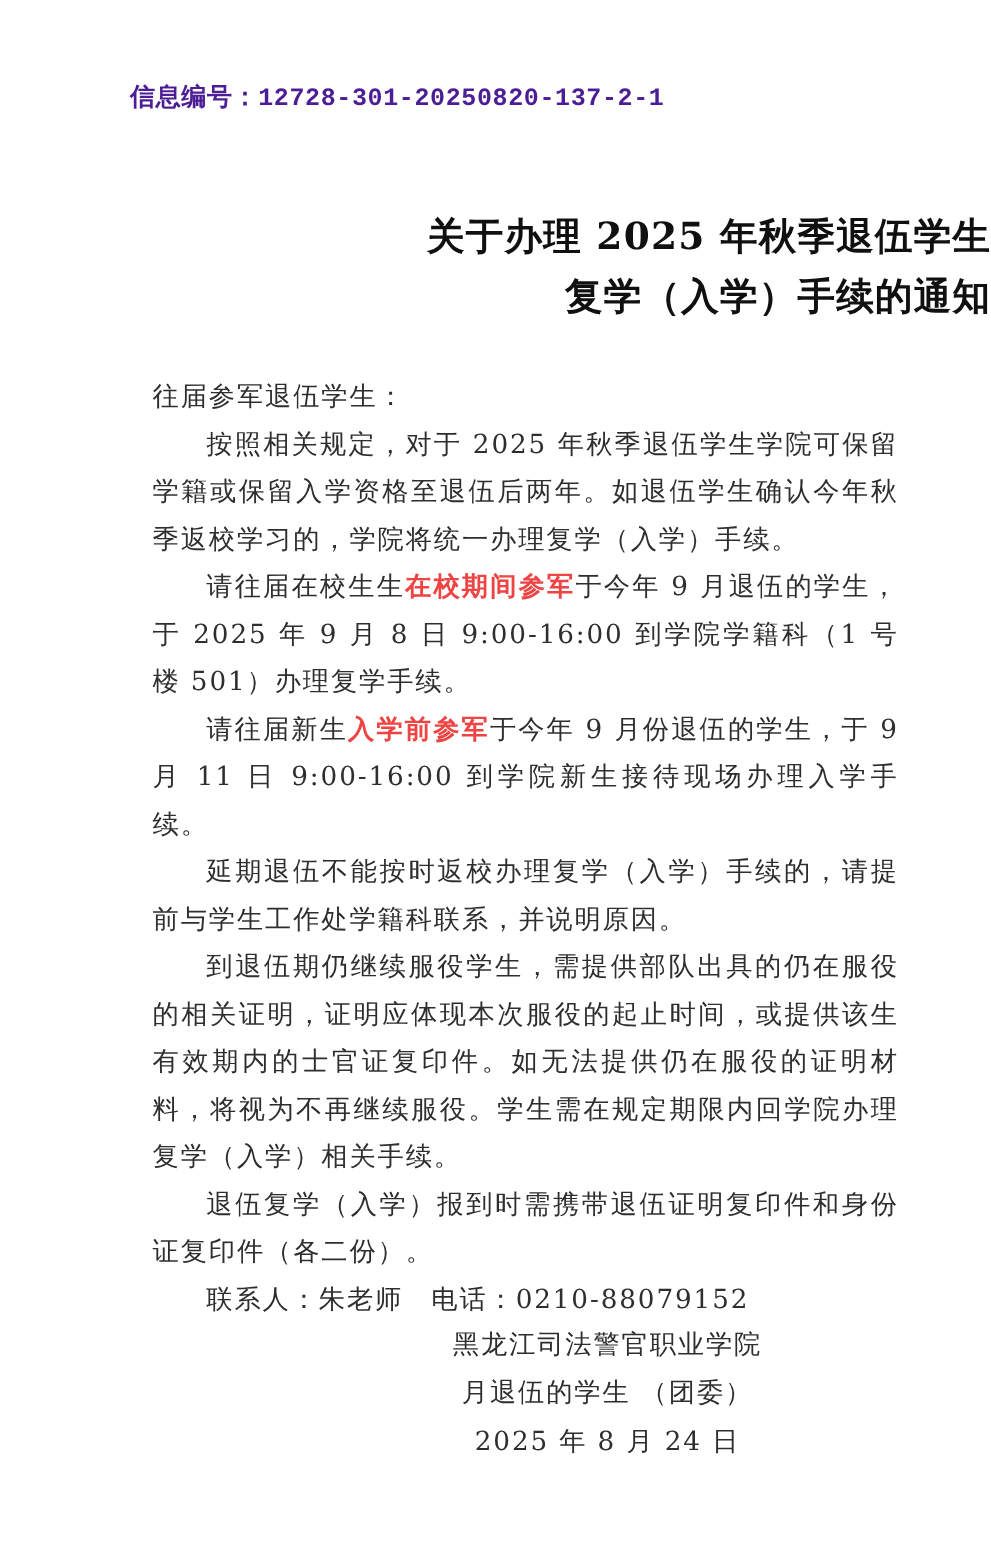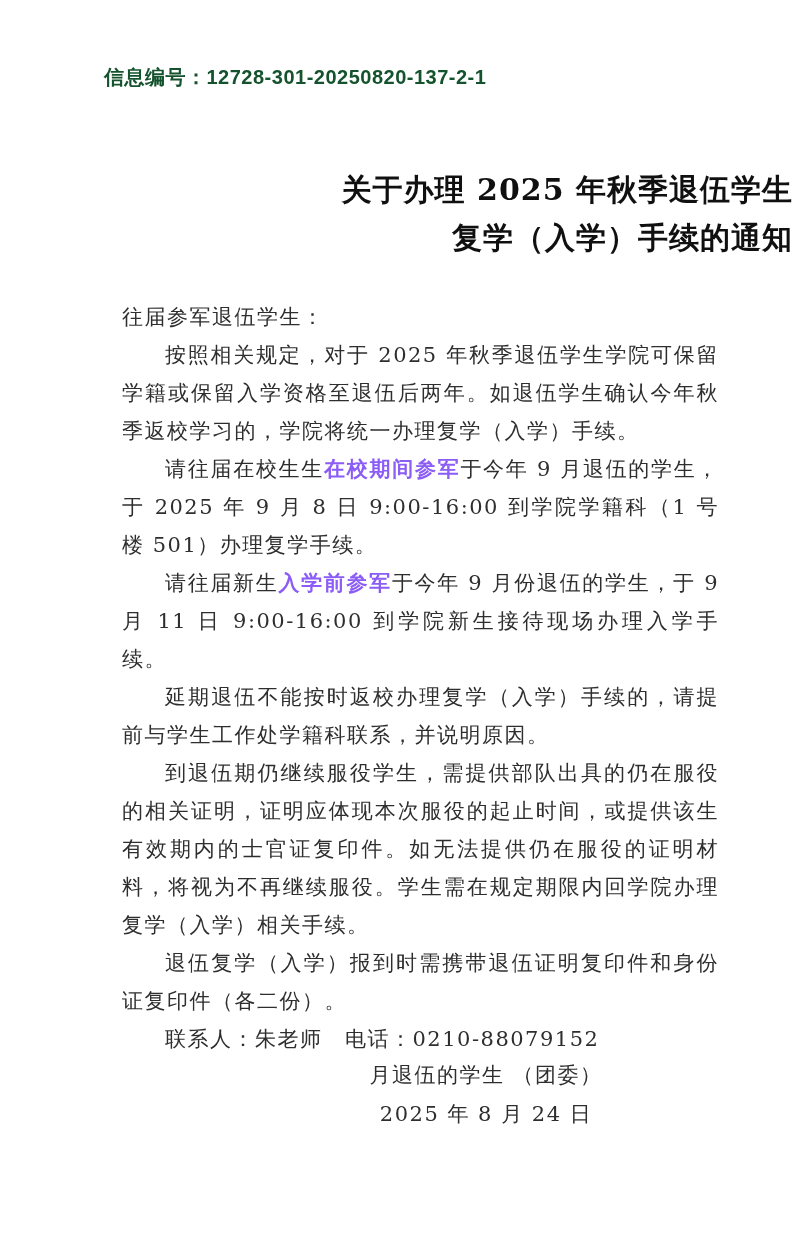--- a/index.html
+++ b/index.html
@@ -8,25 +8,25 @@
     width: 793px;
     height: 1235px;
     background: #ffffff;
     overflow: hidden;
     font-family: "DejaVu Serif", "Liberation Serif", serif;
   }
   .info-number {
     position: absolute;
     left: 104px;
     top: 64px;
-    font-family: Liberation Sans, sans-serif;
+    font-family: Liberation Mono, monospace;
     font-weight: bold;
     font-size: 20px;
     letter-spacing: 0.5px;
-    color: #14532d;
+    color: #4c1d95;
     white-space: nowrap;
   }
   .title {
     position: absolute;
     top: 166px;
     left: 0;
     width: 100%;
     margin: 0;
     text-align: right;
     font-family: "DejaVu Serif", "Liberation Serif", serif;
@@ -48,21 +48,21 @@
     color: #2e2e2e;
     text-align: justify;
     text-justify: inter-character;
   }
   .doc-body p {
     margin: 0;
     text-indent: 43px;
   }
   .doc-body p.no-indent { text-indent: 0; }
   .doc-body p.gap-above { }
-  .doc-body b { font-weight: bold; color: #8b5cf6; }
+  .doc-body b { font-weight: bold; color: #ef4444; }
   .signature {
     position: absolute;
     left: 330px;
     top: 1056px;
     width: 312px;
     text-align: center;
     font-size: 21px;
     line-height: 39px;
     letter-spacing: 1.5px;
     color: #2e2e2e;
@@ -95,17 +95,18 @@
 
     <p>到退伍期仍继续服役学生，需提供部队出具的仍在服役的相关证明，证明应体现本次服役的起止时间，或提供该生有效期内的士官证复印件。如无法提供仍在服役的证明材料，将视为不再继续服役。学生需在规定期限内回学院办理复学（入学）相关手续。</p>
 
     <p class="gap-above">退伍复学（入学）报到时需携带退伍证明复印件和身份证复印件（各二份）。</p>
 
     <p>联系人：朱老师　电话：0210-88079152</p>
 
   </div>
 
   <div class="signature">
+    <span class="sig-line">黑龙江司法警官职业学院</span>
     <span class="sig-line">月退伍的学生 （团委）</span>
     <span class="sig-line">2025 年 8 月 24 日</span>
   </div>
 
 </div>
 
 </body></html>

